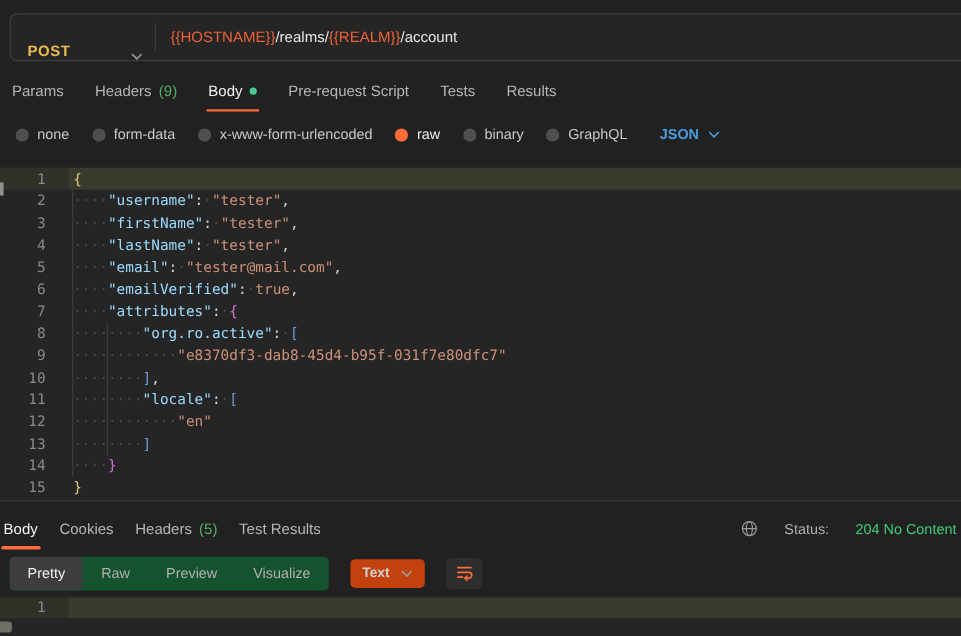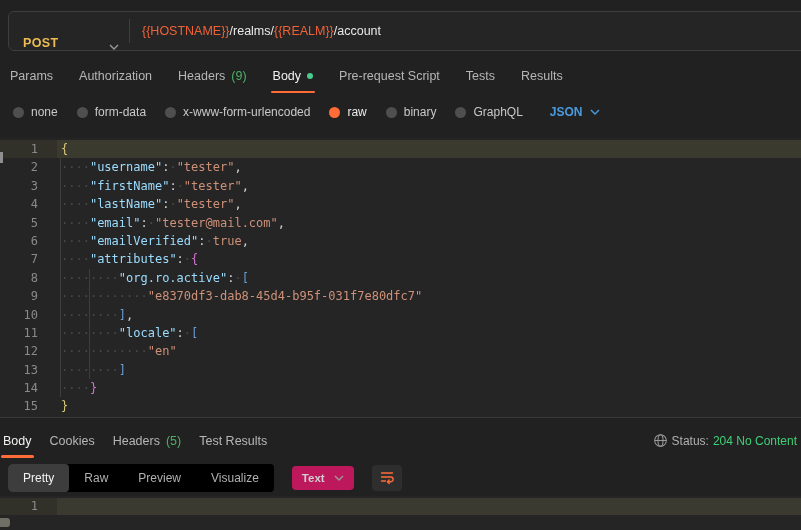--- a/index.html
+++ b/index.html
@@ -59,31 +59,31 @@
   .tok-b2{color:#6a9cd6;}
   .guide{position:absolute;width:1px;background:#3d3d3d;}
   .guide-c0{left:60px;top:20px;height:239px;}
   .guide-c4{left:89px;top:131px;height:110px;}
 
   .hdiv{position:absolute;left:0;top:417px;width:801px;height:1px;background:#383838;}
 
   
   .resp-tabs{position:absolute;left:0;top:424px;right:0;height:33px;display:flex;align-items:center;
              gap:18px;padding-left:3px;}
-  .resp-status{position:absolute;right:4px;top:424px;height:33px;display:flex;align-items:center;gap:4px;}
+  .resp-status{position:absolute;right:4px;top:424px;height:33px;display:flex;align-items:center;gap:22px;}
   .status-label{color:#b0b0b0;}
   .status-value{color:#3fcf77;}
 
   
   .view-row{position:absolute;left:8px;top:463px;right:0;height:30px;display:flex;align-items:center;}
-  .view-group{display:inline-flex;background:#000000;border-radius:4px;overflow:hidden;}
+  .view-group{display:inline-flex;background:#14532d;border-radius:4px;overflow:hidden;}
   .view-btn{padding:7px 15px;color:#b0b0b0;cursor:pointer;font-size:12px;}
   .view-btn.active{background:#3d3d3d;color:#f2f2f2;border-radius:4px;}
   .text-select{display:flex;align-items:center;gap:9px;margin-left:18px;padding:6px 10px;
-               background:#be185d;border-radius:4px;color:#d0d0d0;font-weight:700;cursor:pointer;font-size:11.5px;text-align:center;}
+               background:#c2410c;border-radius:4px;color:#d0d0d0;font-weight:700;cursor:pointer;font-size:11.5px;text-align:center;}
   .wrap-btn{margin-left:18px;width:30px;height:26px;background:#2e2e2e;border-radius:4px;
             display:flex;align-items:center;justify-content:center;cursor:pointer;}
 
   
   .resp-editor{position:absolute;left:0;top:496px;width:801px;height:34px;background:#252526;
                font-family:"DejaVu Sans Mono",monospace;font-size:12px;padding-top:2px;box-sizing:border-box;}
   .resp-editor .code-line{line-height:17px;height:17px;}
   .resp-editor .code-line.cur .code-text{background:#3a3a30;}
   .resp-editor .code-line.cur .ln-cell{background:#31312a;}
 
@@ -109,23 +109,20 @@
         <span class="url-var">{{HOSTNAME}}</span>
         <span class="url-plain">/realms/</span>
         <span class="url-var">{{REALM}}</span>
         <span class="url-plain">/account</span>
       </div>
   </div>
 
   <div class="req-tabs">
     <div class="tab">
         <span>Params</span>
-      </div>
-    <div class="tab">
-        <span>Authorization</span>
       </div>
     <div class="tab">
       <span>Headers</span>
       <span class="cnt">(9)</span>
     </div>
     <div class="tab active">
       <span>Body</span>
       <span class="gdot"></span>
     </div>
     <div class="tab">

